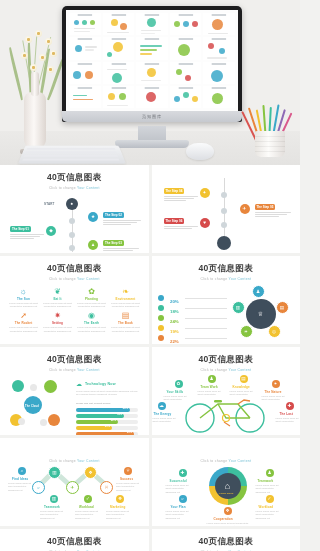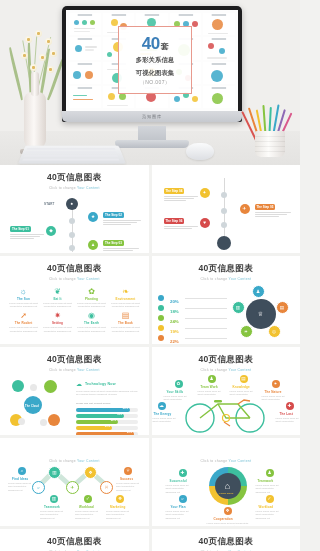--- a/index.html
+++ b/index.html
@@ -252,28 +252,20 @@
               <div class="blob" style="left:4px;top:10px;width:6px;height:6px;background:#3aa8c9"></div>
               <div class="blob" style="left:13px;top:6px;width:6px;height:6px;background:#3dbf9e"></div>
               <div class="blob" style="left:22px;top:10px;width:6px;height:6px;background:#f2c230"></div>
             </div>
           <div class="mini">
               <div class="mt"></div>
               <div class="blob" style="left:9px;top:7px;width:11px;height:11px;background:#86c440"></div>
             </div>
         </div>
 
-        <div class="title-card">
-          <div class="t-40">
-            <span>40</span><small>套</small>
-          </div>
-          <div class="t-sub1">多彩关系信息</div>
-          <div class="t-sub1">可视化图表集</div>
-          <div class="t-sub2">（NO.007）</div>
-        </div>
       </div>
       <div class="chinbar">
         <span>觅知图库</span>
       </div>
       <div class="stand-neck"></div>
       <div class="stand-foot"></div>
     </div>
 
     <div class="keyboard">
       <i style="left:3px;top:3px;width:92px;height:2.4px"></i>

